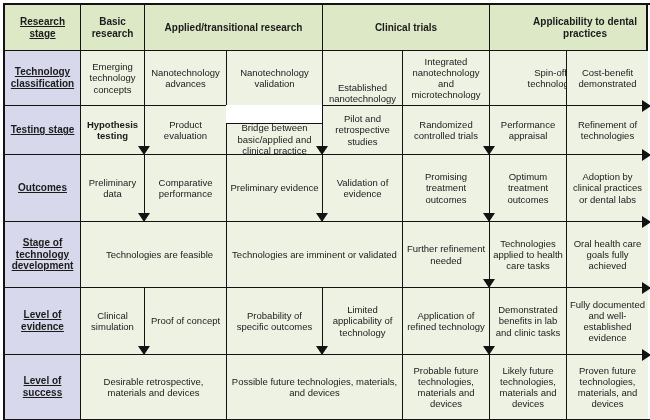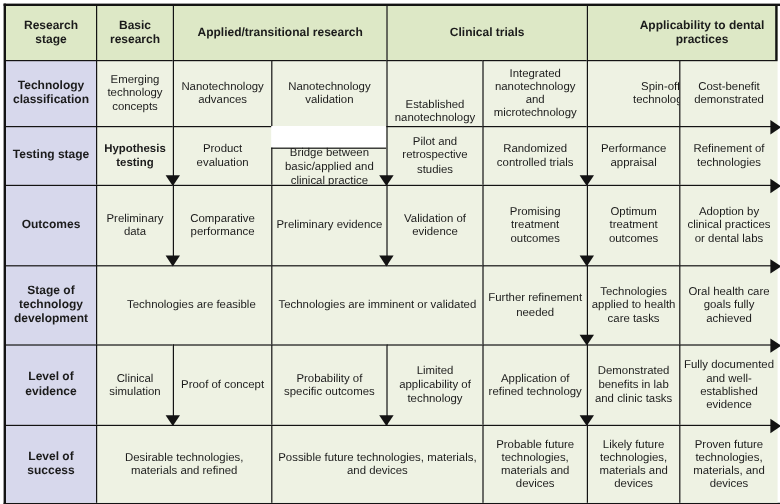--- a/index.html
+++ b/index.html
@@ -28,21 +28,21 @@
   .cell{
     box-sizing:border-box;
     display:flex;align-items:center;justify-content:center;
     text-align:center;
     padding:1px 3px;
     font-size:9.5px;line-height:1.16;
     background:var(--cell-bg,#eef2e3);
     border-left:1.5px solid var(--line,#111);
     border-top:1.5px solid var(--line,#111);
   }
-  .c0{border-left:none;}
+  .c0{border-left:none;text-decoration:underline;}
   .r0{border-top:none;}
   .hdr{
     background:var(--hdr-bg,#dde8c6);
     font-weight:bold;font-size:10px;
   }
   .hdr-last{border-right:2px solid var(--line,#111);}
   .rowhdr{
     background:var(--rowhdr-bg,#d7d8ec);
     font-weight:bold;font-size:10px;
   }
@@ -192,21 +192,21 @@
       <div class="cell " style="grid-area: 6 / 7 / auto / span 1;">
         <span>Demonstrated benefits in lab and clinic tasks</span>
       </div>
       <div class="cell " style="grid-area: 6 / 8 / auto / span 1;">
         <span>Fully documented and well-established evidence</span>
       </div>
       <div class="cell rowhdr c0" style="grid-area: 7 / 1 / auto / span 1;">
         <span>Level of success</span>
       </div>
       <div class="cell " style="grid-area: 7 / 2 / auto / span 2;">
-        <span>Desirable technologies, materials and refined</span>
+        <span>Desirable retrospective, materials and devices</span>
       </div>
       <div class="cell " style="grid-area: 7 / 4 / auto / span 2;">
         <span>Possible future technologies, materials, and devices</span>
       </div>
       <div class="cell " style="grid-area: 7 / 6 / auto / span 1;">
         <span>Probable future technologies, materials and devices</span>
       </div>
       <div class="cell " style="grid-area: 7 / 7 / auto / span 1;">
         <span>Likely future technologies, materials and devices</span>
       </div>

